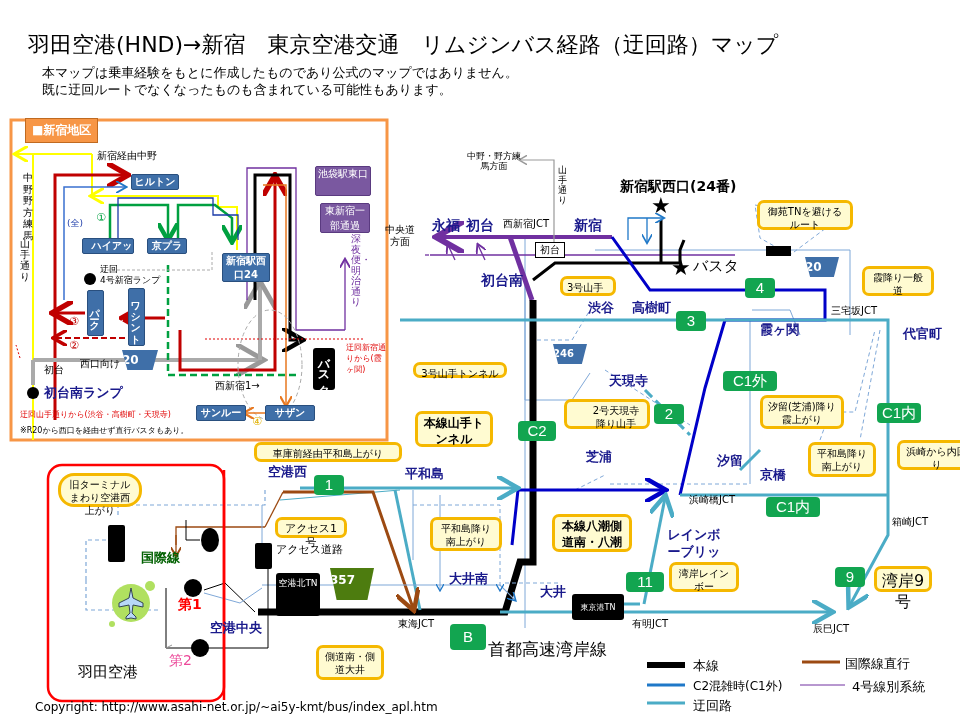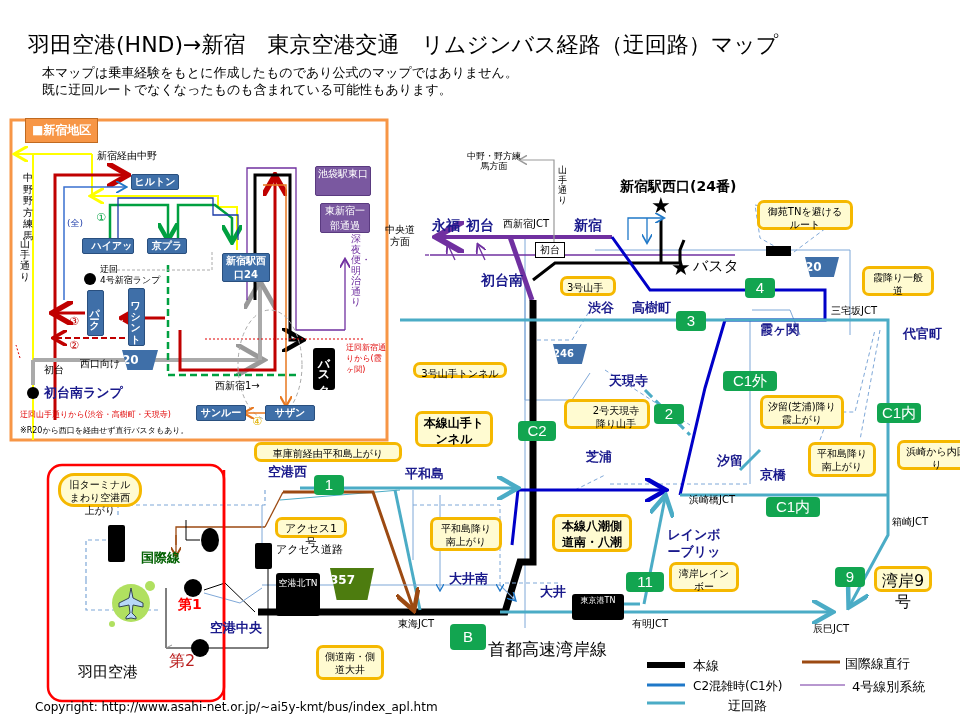--- a/index.html
+++ b/index.html
@@ -274,25 +274,25 @@
 <div class="lbl" style="left:276px;top:544px;font-size:11px;">アクセス道路</div>
 <div class="lbl navy-s" style="left:449px;top:572px;">大井南</div>
 <div class="lbl navy-s" style="left:540px;top:585px;">大井</div>
 <div class="lbl" style="left:398px;top:618px;font-size:10px;">東海JCT</div>
 <div class="lbl" style="left:632px;top:618px;font-size:10px;">有明JCT</div>
 <div class="lbl" style="left:813px;top:623px;font-size:10px;">辰巳JCT</div>
 <div class="lbl navy-s" style="left:662px;top:527px;width:64px;white-space:normal;text-align:center;line-height:1.3;">レインボーブリッジ</div>
 <div class="lbl" style="left:488px;top:640px;font-size:17px;">首都高速湾岸線</div>
 <div class="lbl" style="left:141px;top:551px;font-size:13px;font-weight:bold;color:#006000;">国際線</div>
 <div class="lbl" style="left:178px;top:596px;font-size:14px;font-weight:bold;color:#ff0000;">第1</div>
-<div class="lbl" style="left:169px;top:652px;font-size:16px;color:#b91c1c;">第2</div>
+<div class="lbl" style="left:169px;top:652px;font-size:14px;color:#ec4899;">第2</div>
 <div class="lbl navy-s" style="left:210px;top:621px;">空港中央</div>
 <div class="lbl" style="left:78px;top:664px;font-size:15px;">羽田空港</div>
 <div class="black-box" style="left:276px;top:573px;width:44px;height:43px;padding-top:4px;box-sizing:border-box;white-space:normal;">空港北TN</div>
-<div class="black-box" style="left:572px;top:594px;width:52px;height:26px;font-size:8px;white-space:normal;padding-top:1px;box-sizing:border-box;">東京港TN</div>
+<div class="black-box" style="left:572px;top:594px;width:52px;height:26px;font-size:8px;white-space:normal;padding-top:8px;box-sizing:border-box;">東京港TN</div>
 
 <div class="callout" style="left:757px;top:200px;width:96px;height:30px;">御苑TNを避けるルート</div>
 <div class="callout" style="left:862px;top:266px;width:72px;height:30px;">霞降り一般道</div>
 <div class="callout" style="left:560px;top:276px;width:56px;height:20px;text-align:left;">3号山手</div>
 <div class="callout" style="left:413px;top:362px;width:94px;height:16px;">3号山手トンネル</div>
 <div class="callout bold" style="left:415px;top:411px;width:78px;height:36px;">本線山手トンネル</div>
 <div class="callout" style="left:564px;top:399px;width:86px;height:30px;padding-left:22px;">2号天現寺降り山手</div>
 <div class="callout" style="left:760px;top:395px;width:84px;height:34px;">汐留(芝浦)降り霞上がり</div>
 <div class="callout" style="left:808px;top:442px;width:68px;height:35px;">平和島降り南上がり</div>
 <div class="callout" style="left:897px;top:440px;width:79px;height:30px;">浜崎から内回り</div>
@@ -316,17 +316,17 @@
 <div class="gbadge" style="left:626px;top:572px;width:38px;">11</div>
 <div class="gbadge" style="left:835px;top:567px;width:30px;">9</div>
 <div class="gbadge" style="left:450px;top:624px;width:36px;height:26px;line-height:26px;">B</div>
 
 <div class="shield" style="left:805px;top:257px;width:34px;height:20px;background:#3f6fa8;clip-path:polygon(0 0,100% 0,85% 100%,15% 100%);">20</div>
 <div class="shield" style="left:553px;top:344px;width:34px;height:20px;background:#3f6fa8;clip-path:polygon(0 0,100% 0,85% 100%,15% 100%);font-size:10px;">246</div>
 <div class="shield" style="left:330px;top:568px;width:44px;height:32px;line-height:24px;background:#4d7c0f;clip-path:polygon(0 0,100% 0,85% 100%,15% 100%);">357</div>
 
 <div class="legend-txt" style="left:693px;top:657px;">本線</div>
 <div class="legend-txt" style="left:693px;top:678px;font-size:12px;">C2混雑時(C1外)</div>
-<div class="legend-txt" style="left:728px;top:697px;">迂回路</div>
+<div class="legend-txt" style="left:693px;top:697px;">迂回路</div>
 <div class="legend-txt" style="left:845px;top:655px;">国際線直行</div>
 <div class="legend-txt" style="left:852px;top:678px;">4号線別系統</div>
 
 <div class="abs" style="left:35px;top:700px;font-size:12px;">Copyright: http://www.asahi-net.or.jp/~ai5y-kmt/bus/index_apl.htm</div>
 
 </body></html>

